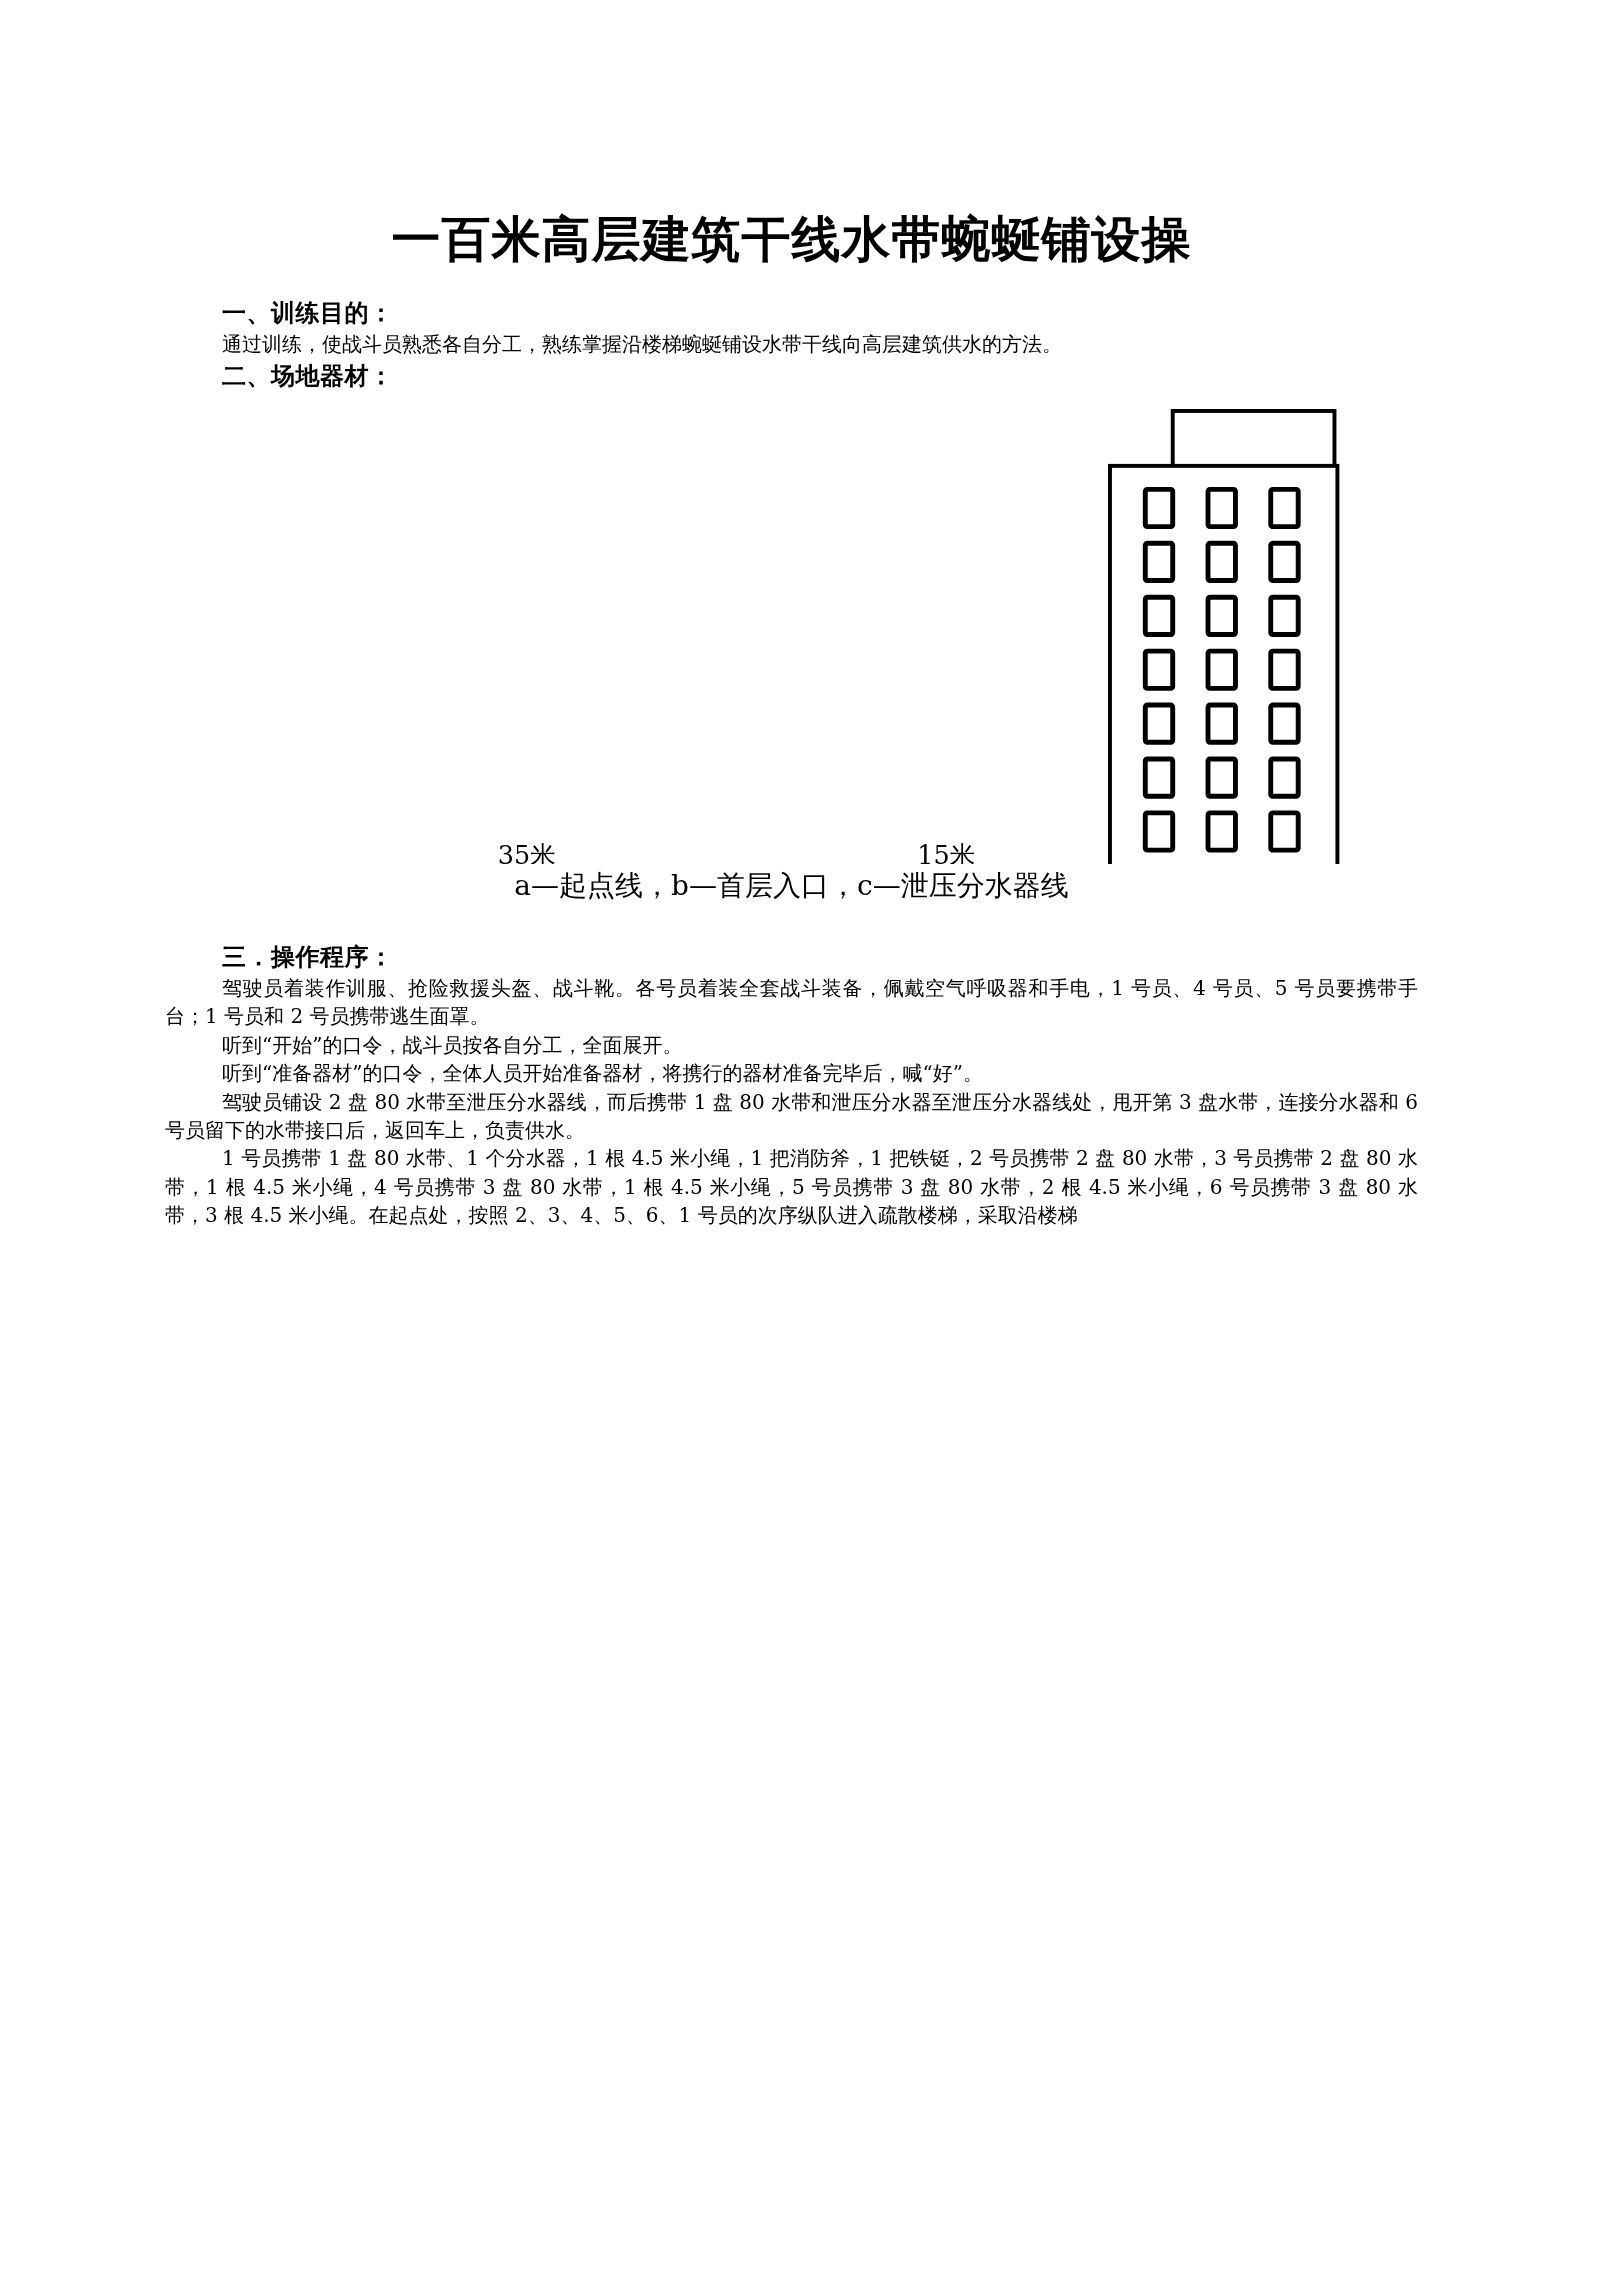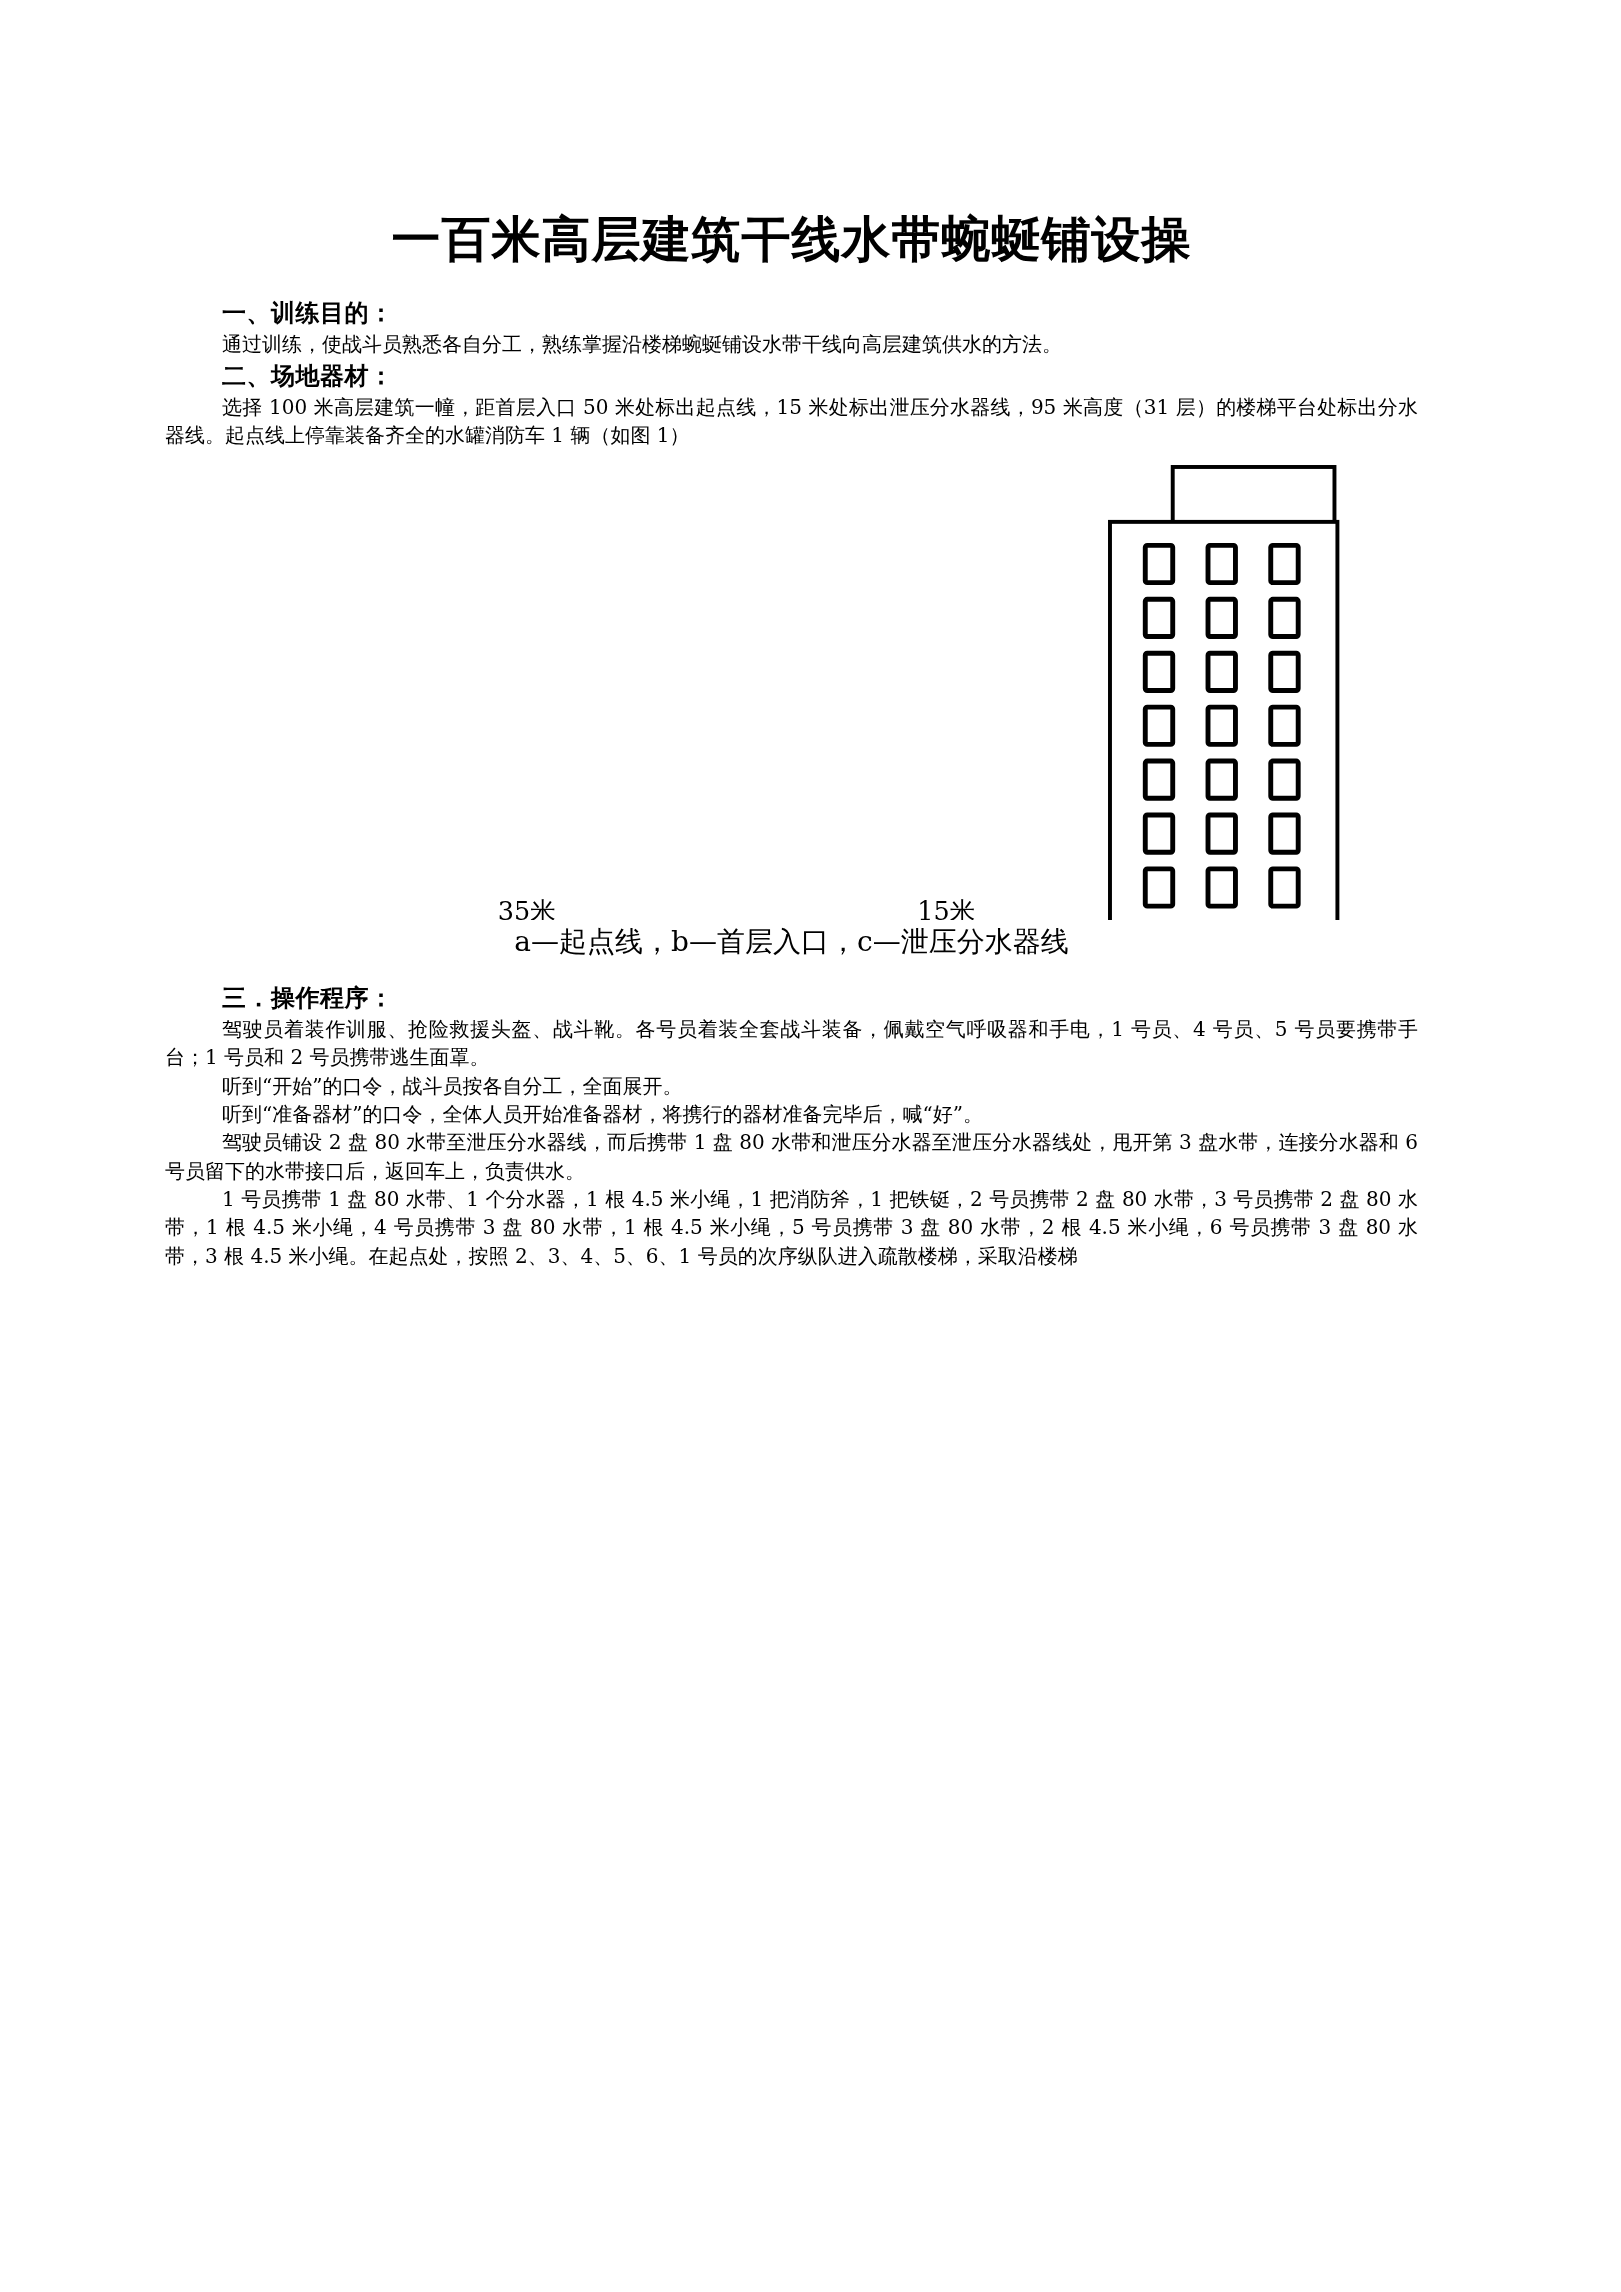--- a/index.html
+++ b/index.html
@@ -63,34 +63,33 @@
     margin: 9.8px 0 0 0;
   }
   .figure svg { display: block; }
   .fig-caption {
     margin: 2px 0 0 0;
     text-align: center;
     font-size: 28px;
     line-height: 1.4;
     font-family: "DejaVu Serif", "Liberation Serif", serif;
   }
-  .after-figure { margin-top: 19px; }
+  .after-figure { margin-top: 35px; }
 </style>
 </head>
 <body>
 
 <div class="page">
 
   <h1 class="doc-title">一百米高层建筑干线水带蜿蜒铺设操</h1>
 
   <p class="section-head block-top">一、训练目的：</p>
   <p class="para">通过训练，使战斗员熟悉各自分工，熟练掌握沿楼梯蜿蜒铺设水带干线向高层建筑供水的方法。</p>
 
   <p class="section-head">二、场地器材：</p>
-  <p class="para">选择 100 米高层建筑一幢，距首层入口 50 米处标出起点线，15 米处标出泄压分水器线，95 米高度（31 层）的楼梯平台处标出分水器线。起点线上停靠装备齐全的水罐消防车 1 辆（如图 1）</p>
 
   <div class="figure">
     <svg width="1292" height="461" viewBox="0 0 1318 470" xmlns="http://www.w3.org/2000/svg">
 
       <rect x="1028" y="8" width="165" height="57" fill="#ffffff" stroke="#000000" stroke-width="4"></rect>
 
       <rect x="964" y="64" width="232" height="584" fill="#ffffff" stroke="#000000" stroke-width="4"></rect>
 
       <g>
         <g fill="#ffffff" stroke="#000000" stroke-width="5">

